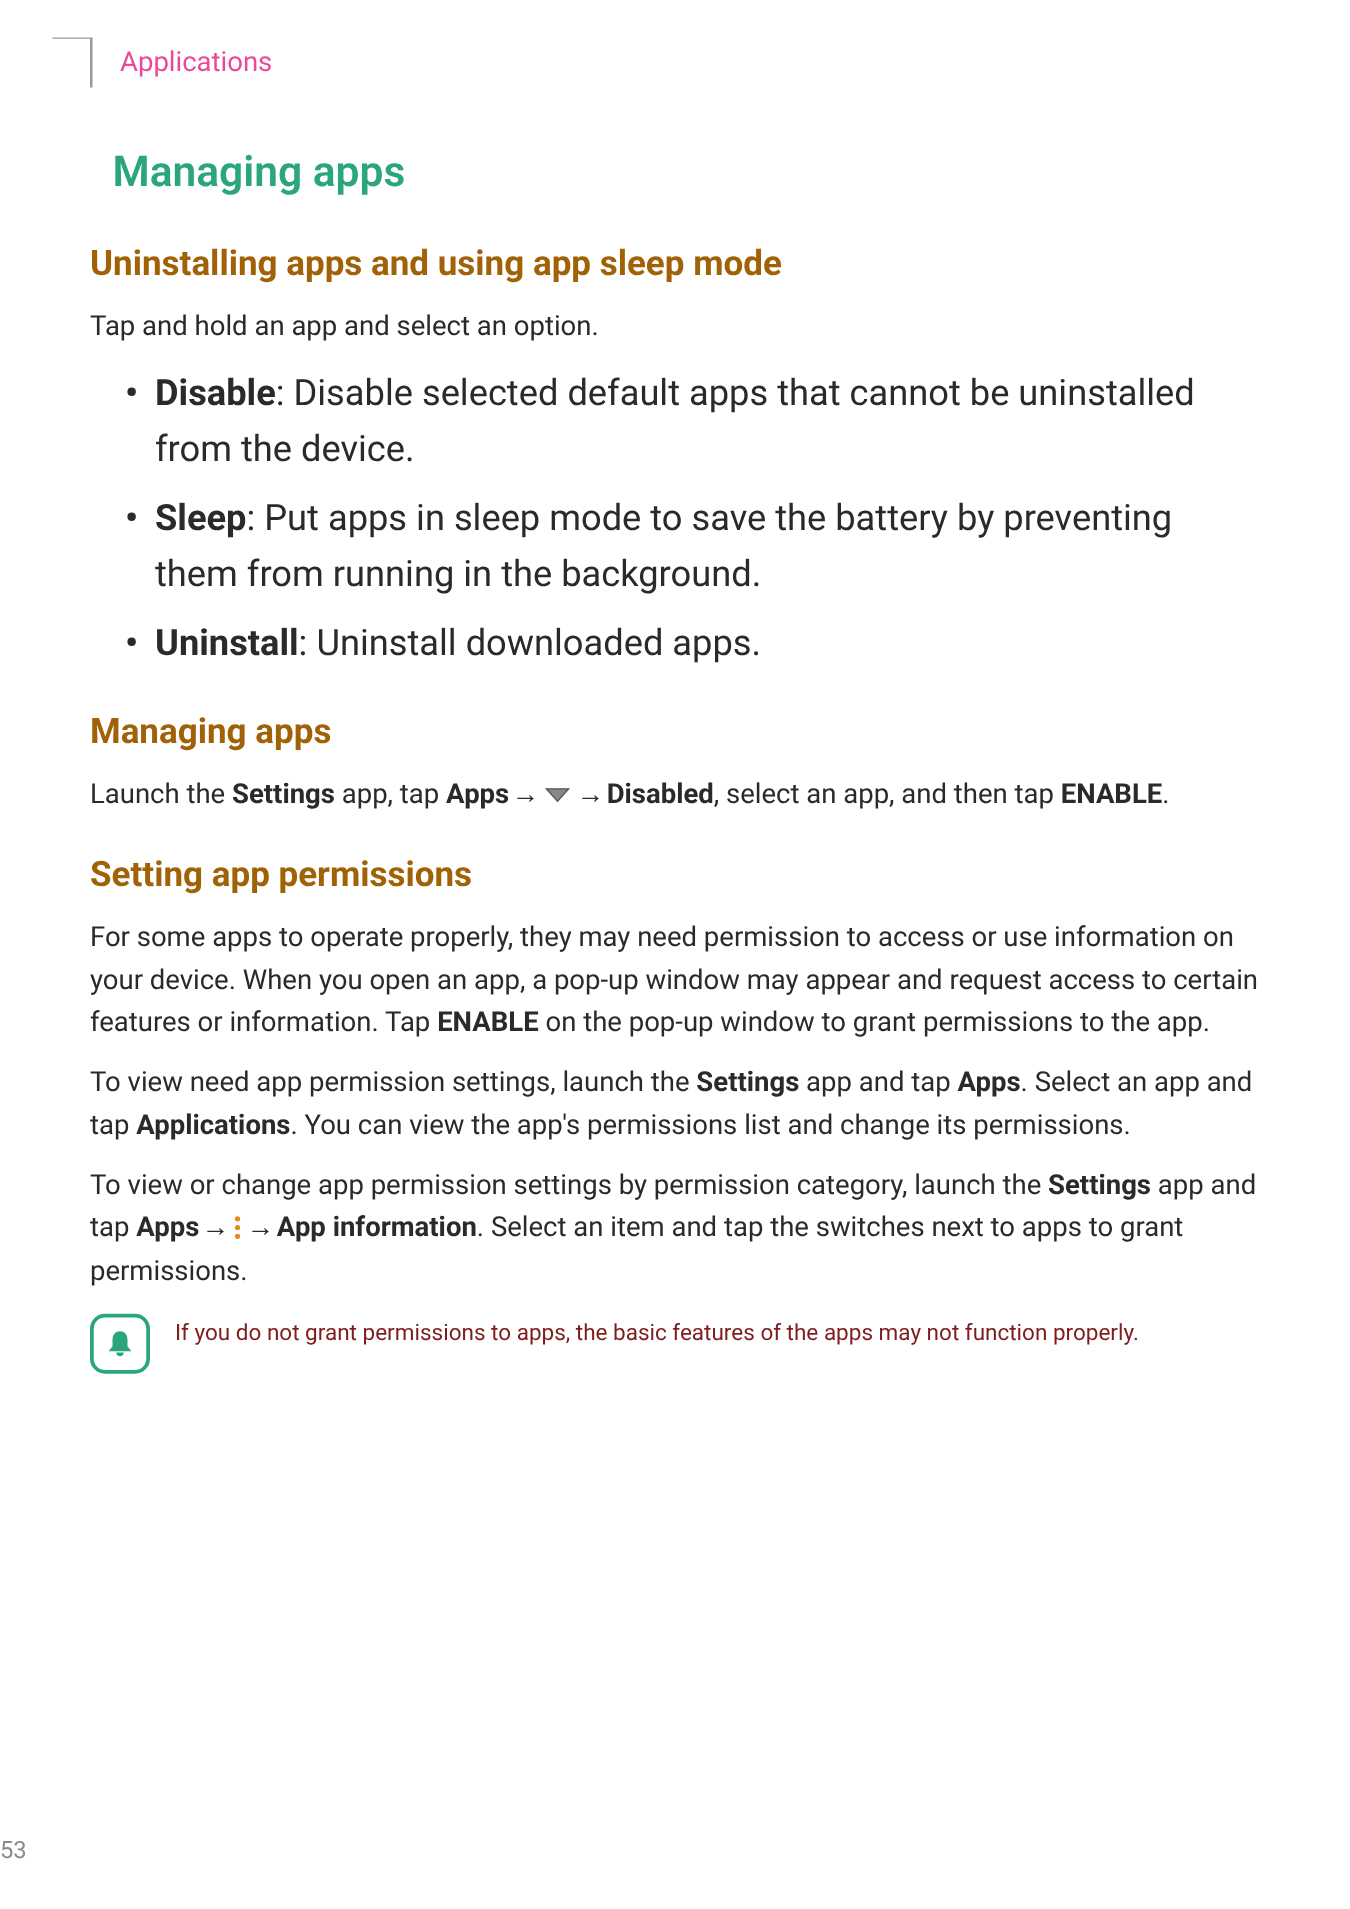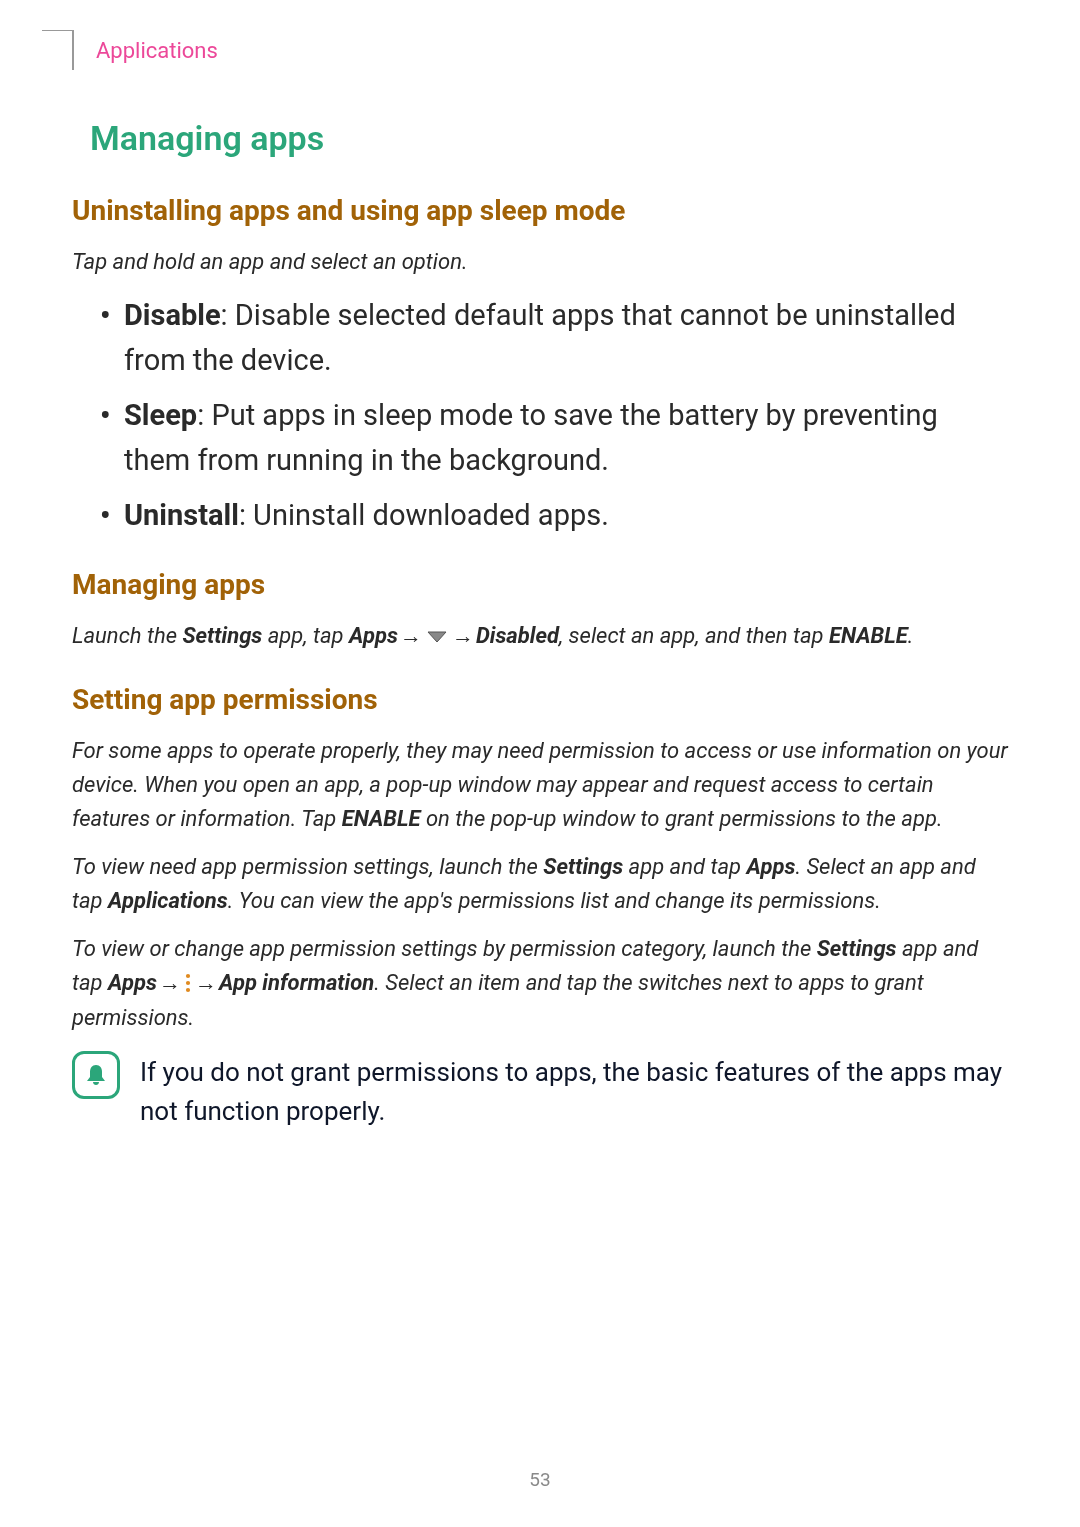--- a/index.html
+++ b/index.html
@@ -53,21 +53,20 @@
       color: #a16207;
       margin-bottom: 18px;
       margin-top: 30px;
     }
     .body-text {
       font-size: 22px;
       line-height: 1.55;
       color: #2a2a2a;
       font-weight: 400;
       margin-bottom: 14px;
-      font-style: italic;
     }
     .bullet-list {
       list-style: none;
       margin: 0 0 14px 28px;
     }
     .bullet-list li {
       position: relative;
       padding-left: 24px;
       font-size: 29px;
       line-height: 1.55;
@@ -109,31 +108,30 @@
       flex: 0 0 48px;
       height: 48px;
       border: 3px solid #2ba67a;
       border-radius: 12px;
       display: flex;
       align-items: center;
       justify-content: center;
     }
     .note-icon svg { display: block; }
     .note-text {
-      font-size: 26px;
+      font-size: 18px;
       line-height: 1.5;
-      color: #0f172a;
+      color: #7f1d1d;
       padding-top: 2px;
     }
     .page-number {
       position: absolute;
       bottom: 36px;
       left: 0;
       right: 0;
-      text-align: center;
       font-size: 19px;
       color: #8a8a8a;
     }
   </style>
 </head>
 <body>
 
 <div class="page">
 
   <div class="header-line">

